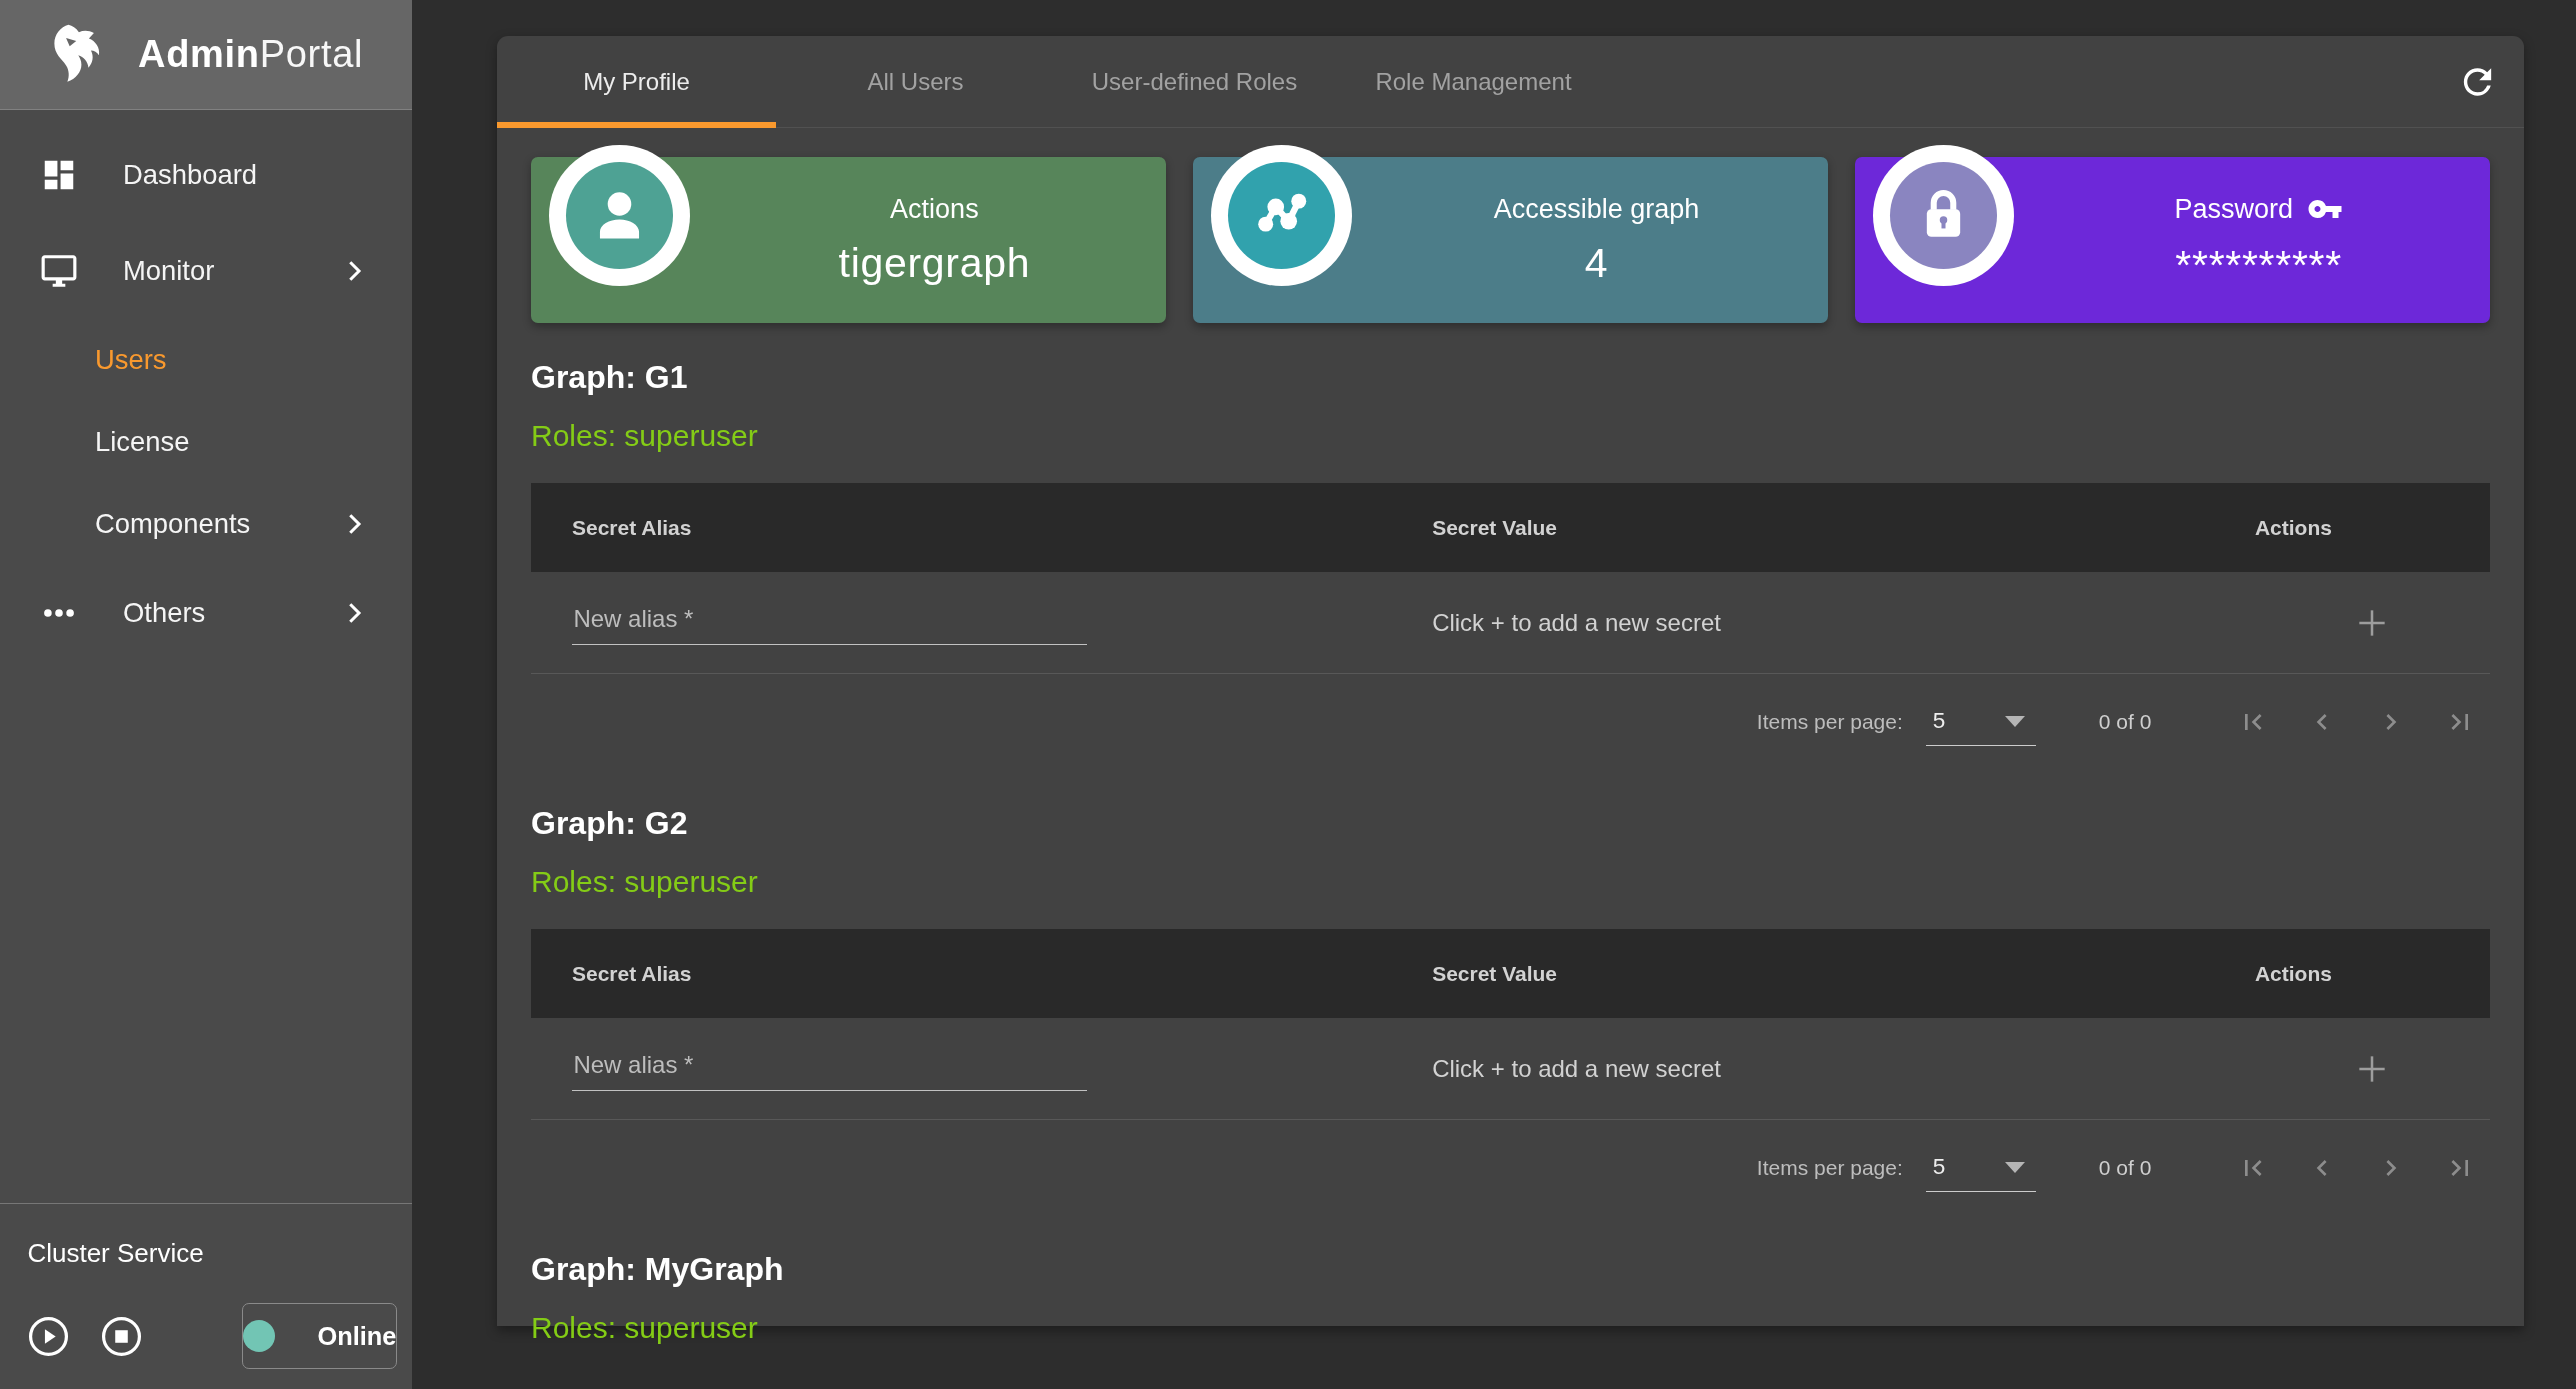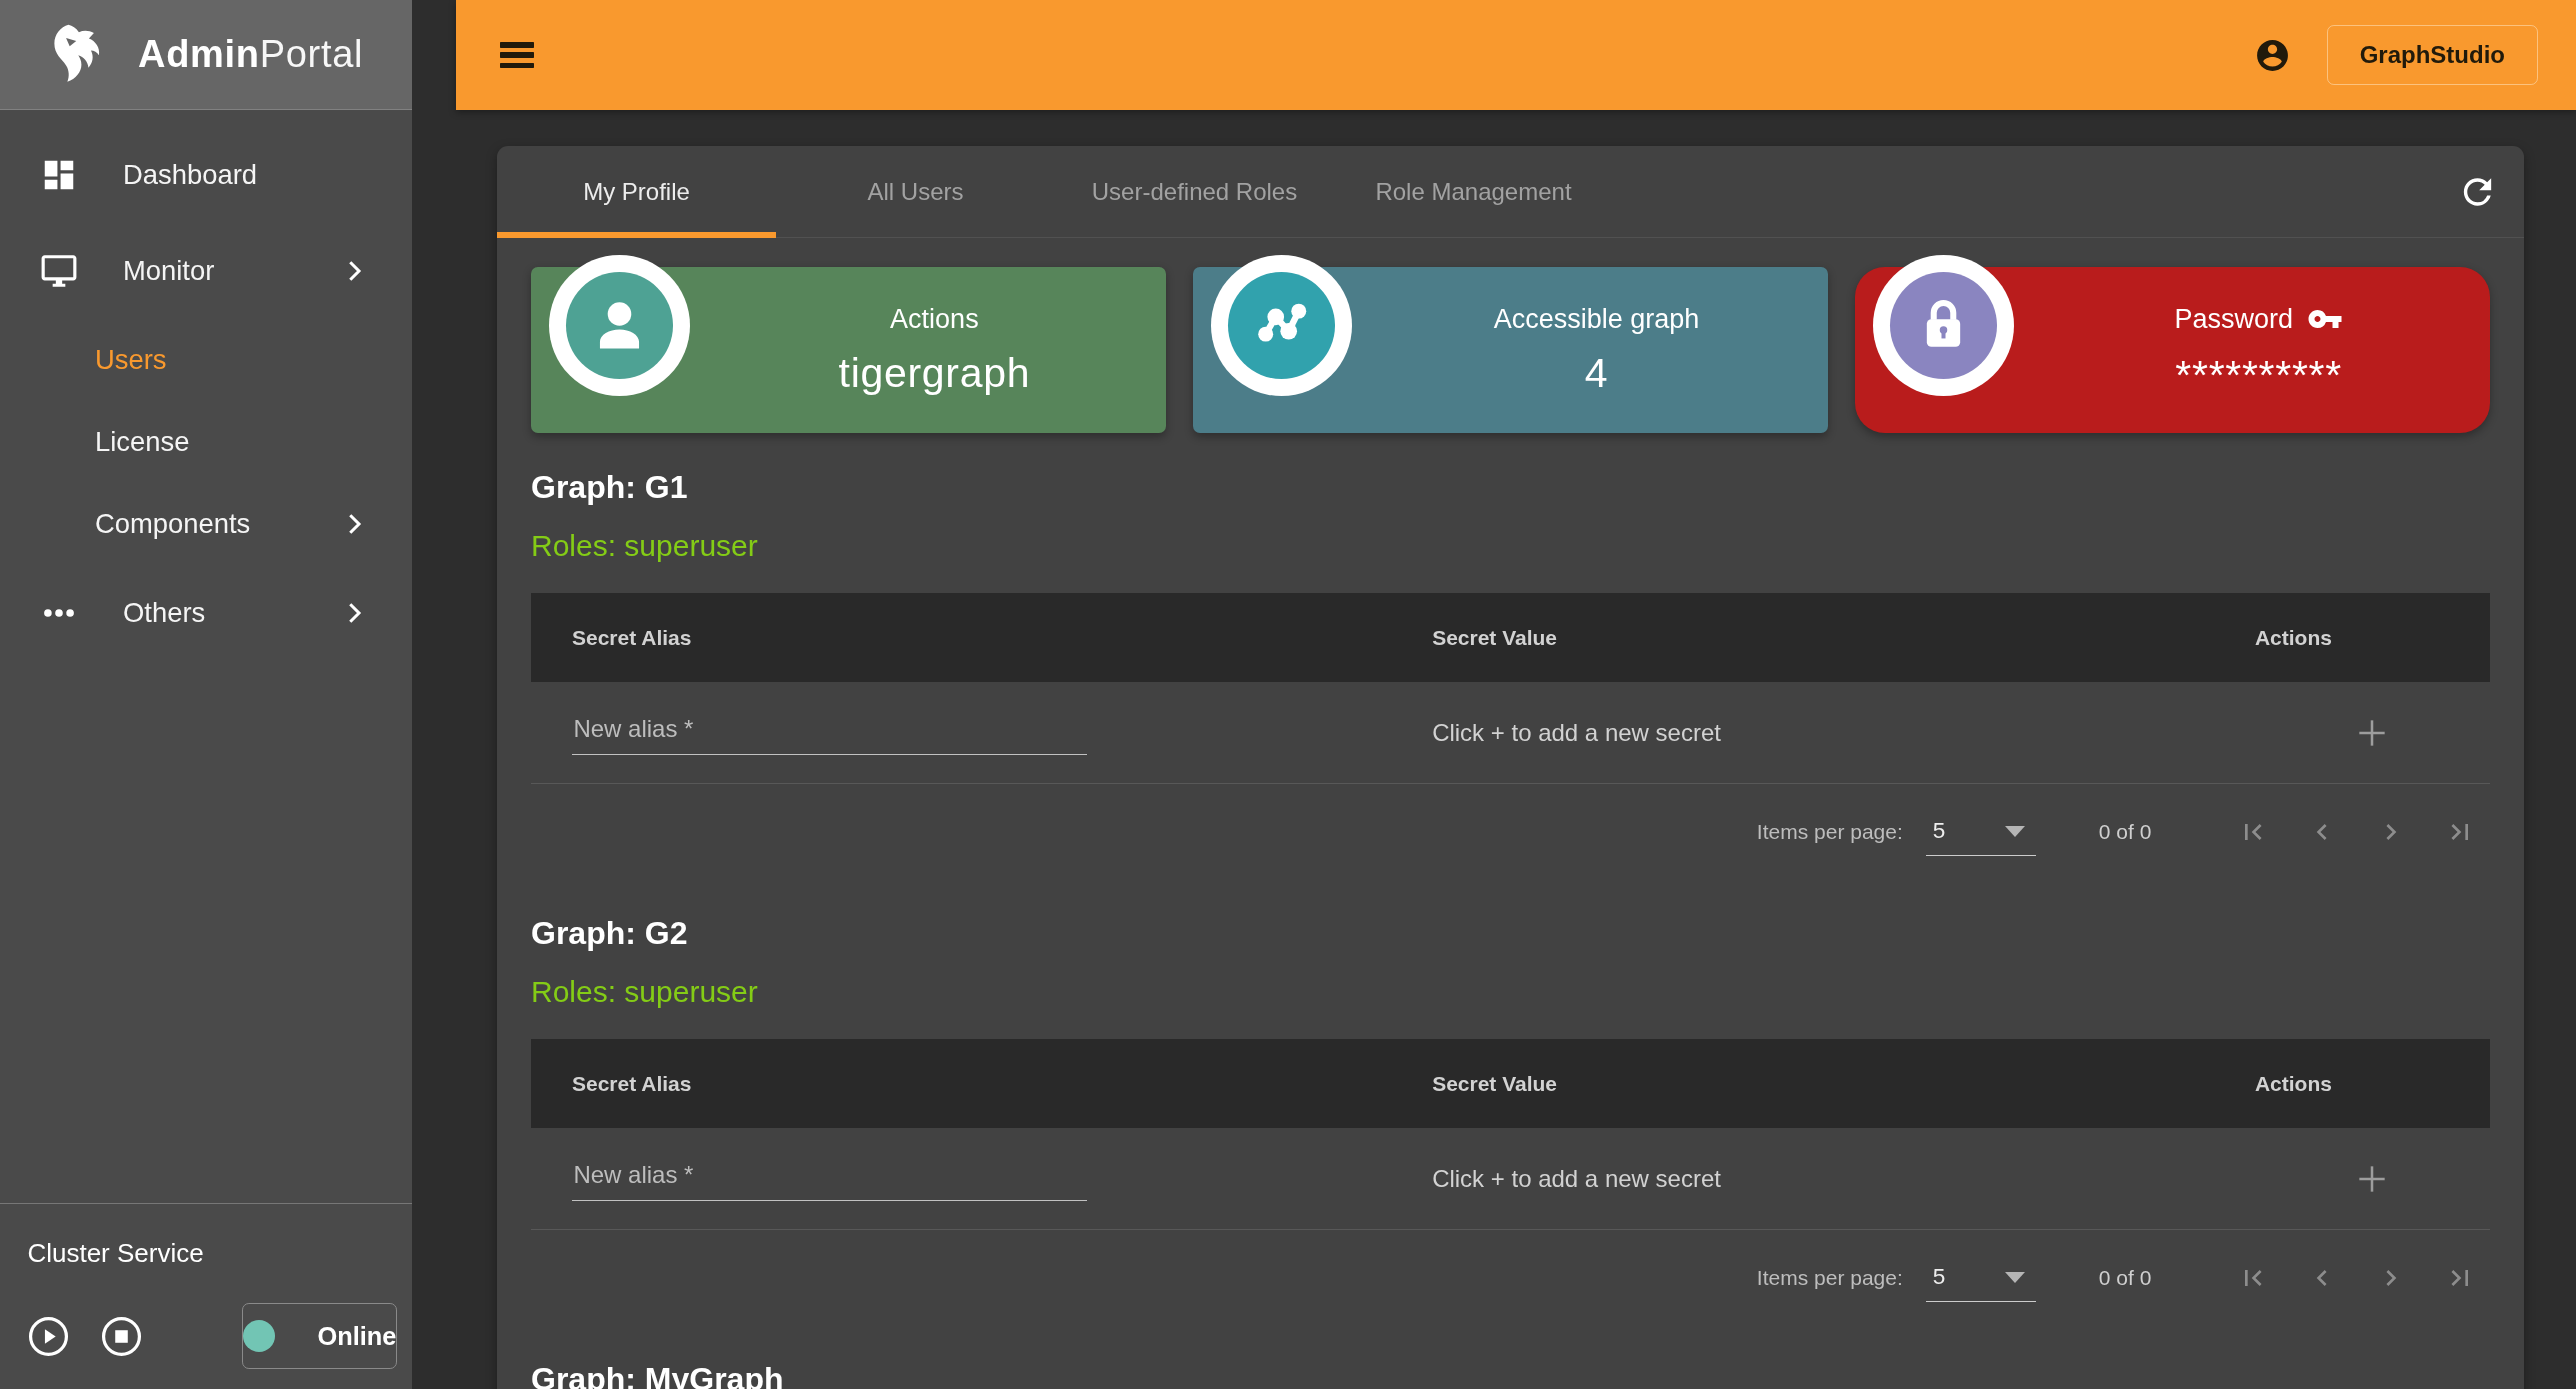--- a/index.html
+++ b/index.html
@@ -178,35 +178,20 @@
         </span>
         <div class="online-badge">
           <span class="online-dot"></span>
           <span class="online-text">Online</span>
         </div>
       </div>
     </div>
   </aside>
 
   <div class="main">
-    <header class="topbar">
-      <div class="hamburger">
-          <span></span>
-          <span></span>
-          <span></span>
-        </div>
-      <div class="topbar-right">
-        <span class="account-icon">
-          <svg viewBox="0 0 24 24">
-              <path fill="#211a0b" fill-rule="evenodd" d="M12 2C6.48 2 2 6.48 2 12s4.48 10 10 10 10-4.48 10-10S17.52 2 12 2zm0 3c1.66 0 3 1.34 3 3s-1.34 3-3 3-3-1.34-3-3 1.34-3 3-3zm0 14.2c-2.5 0-4.71-1.28-6-3.22.03-1.99 4-3.08 6-3.08 1.99 0 5.97 1.09 6 3.08-1.29 1.94-3.5 3.22-6 3.22z"></path>
-            </svg>
-        </span>
-        <div class="gs-button">GraphStudio</div>
-      </div>
-    </header>
 
     <div class="content">
       <div class="card">
 
         <div class="tabbar">
           <div class="tab active">My Profile</div>
           <div class="tab">All Users</div>
           <div class="tab">User-defined Roles</div>
           <div class="tab">Role Management</div>
           <span class="refresh-btn">
@@ -249,21 +234,21 @@
                       <circle cx="18" cy="7" r="2.6" fill="#ffffff"></circle>
                   </svg>
                 </div>
               </div>
               <div class="stat-body">
                 <div class="stat-label">Accessible graph</div>
                 <div class="stat-value">4</div>
               </div>
             </div>
 
-            <div class="stat" style="background:#b91c1c;border-radius:30px;">
+            <div class="stat" style="background:#6d28d9;">
               <div class="stat-icon-ring">
                 <div class="stat-icon-inner" style="background:#8a85c0;">
                   <svg viewBox="0 0 24 24">
                     <path d="M8.6 10V7.6a3.4 3.4 0 0 1 6.8 0V10" fill="none" stroke="#ffffff" stroke-width="2.1"></path>
                     <rect x="6.2" y="9.8" width="11.6" height="9.6" rx="1.6" fill="#ffffff"></rect>
                     <circle cx="12" cy="13.6" r="1.3" fill="#8a85c0"></circle>
                       <rect x="11.3" y="13.9" width="1.4" height="2.6" fill="#8a85c0"></rect>
                   </svg>
                 </div>
               </div>

